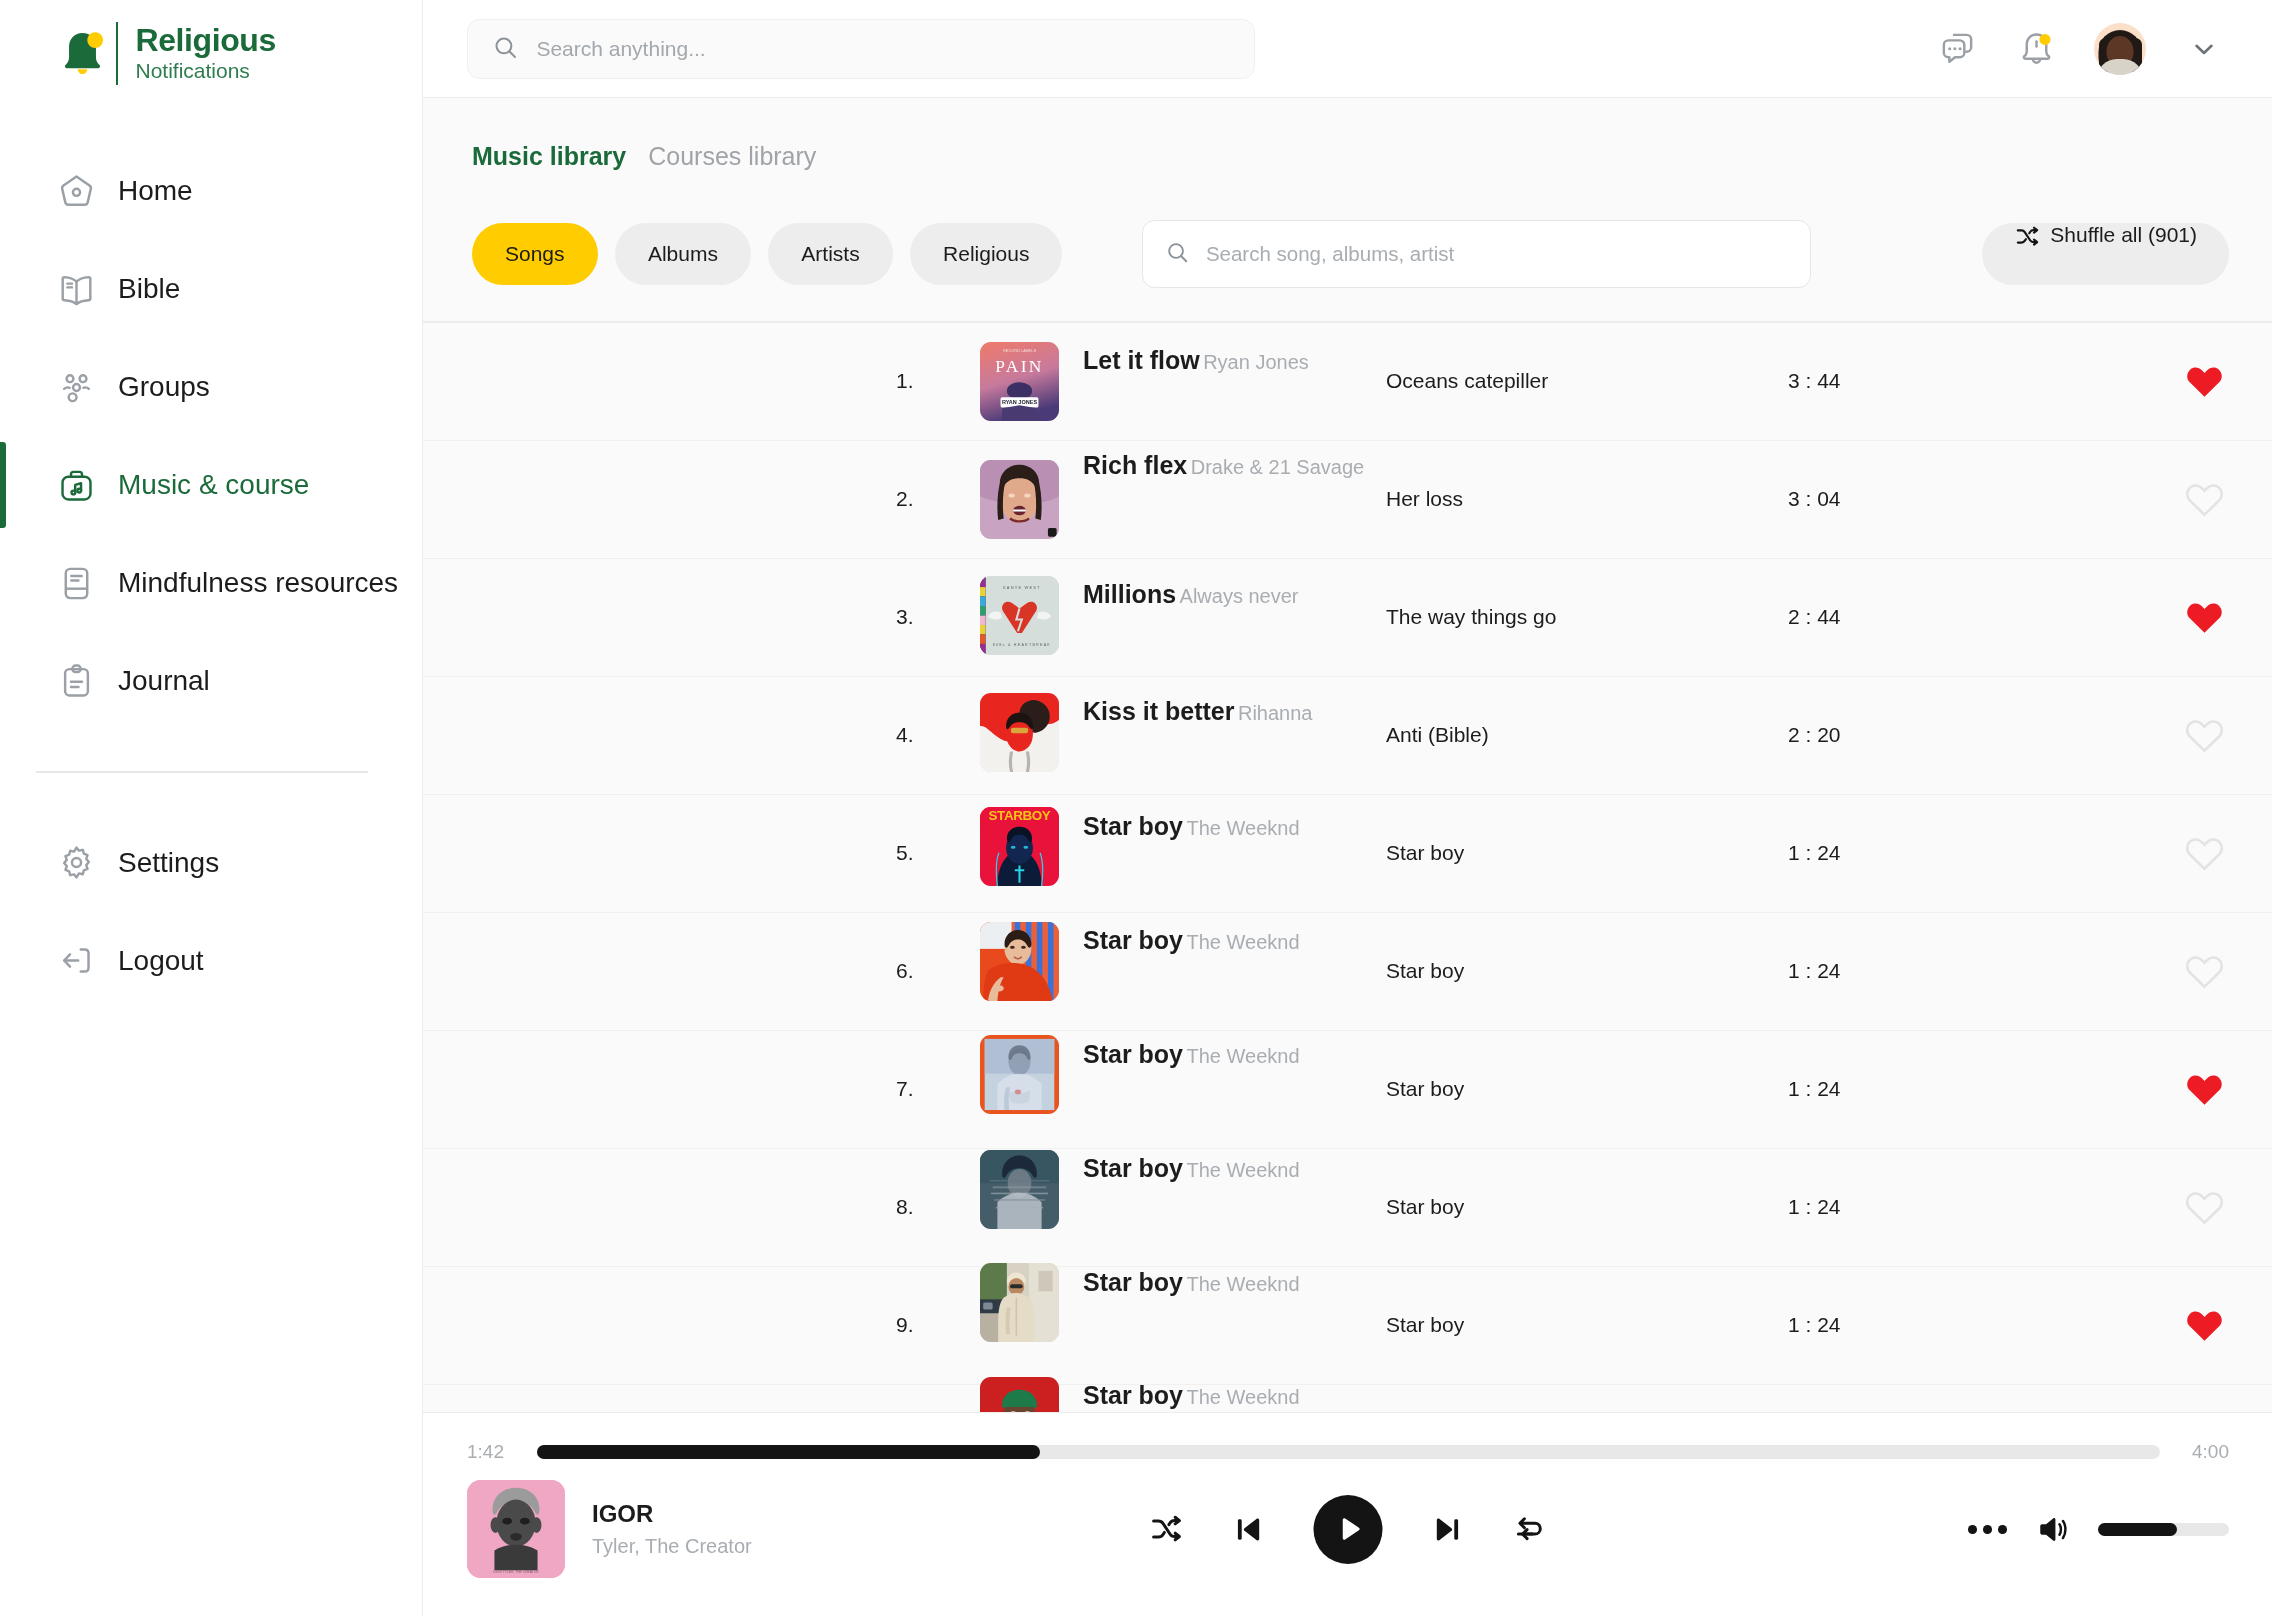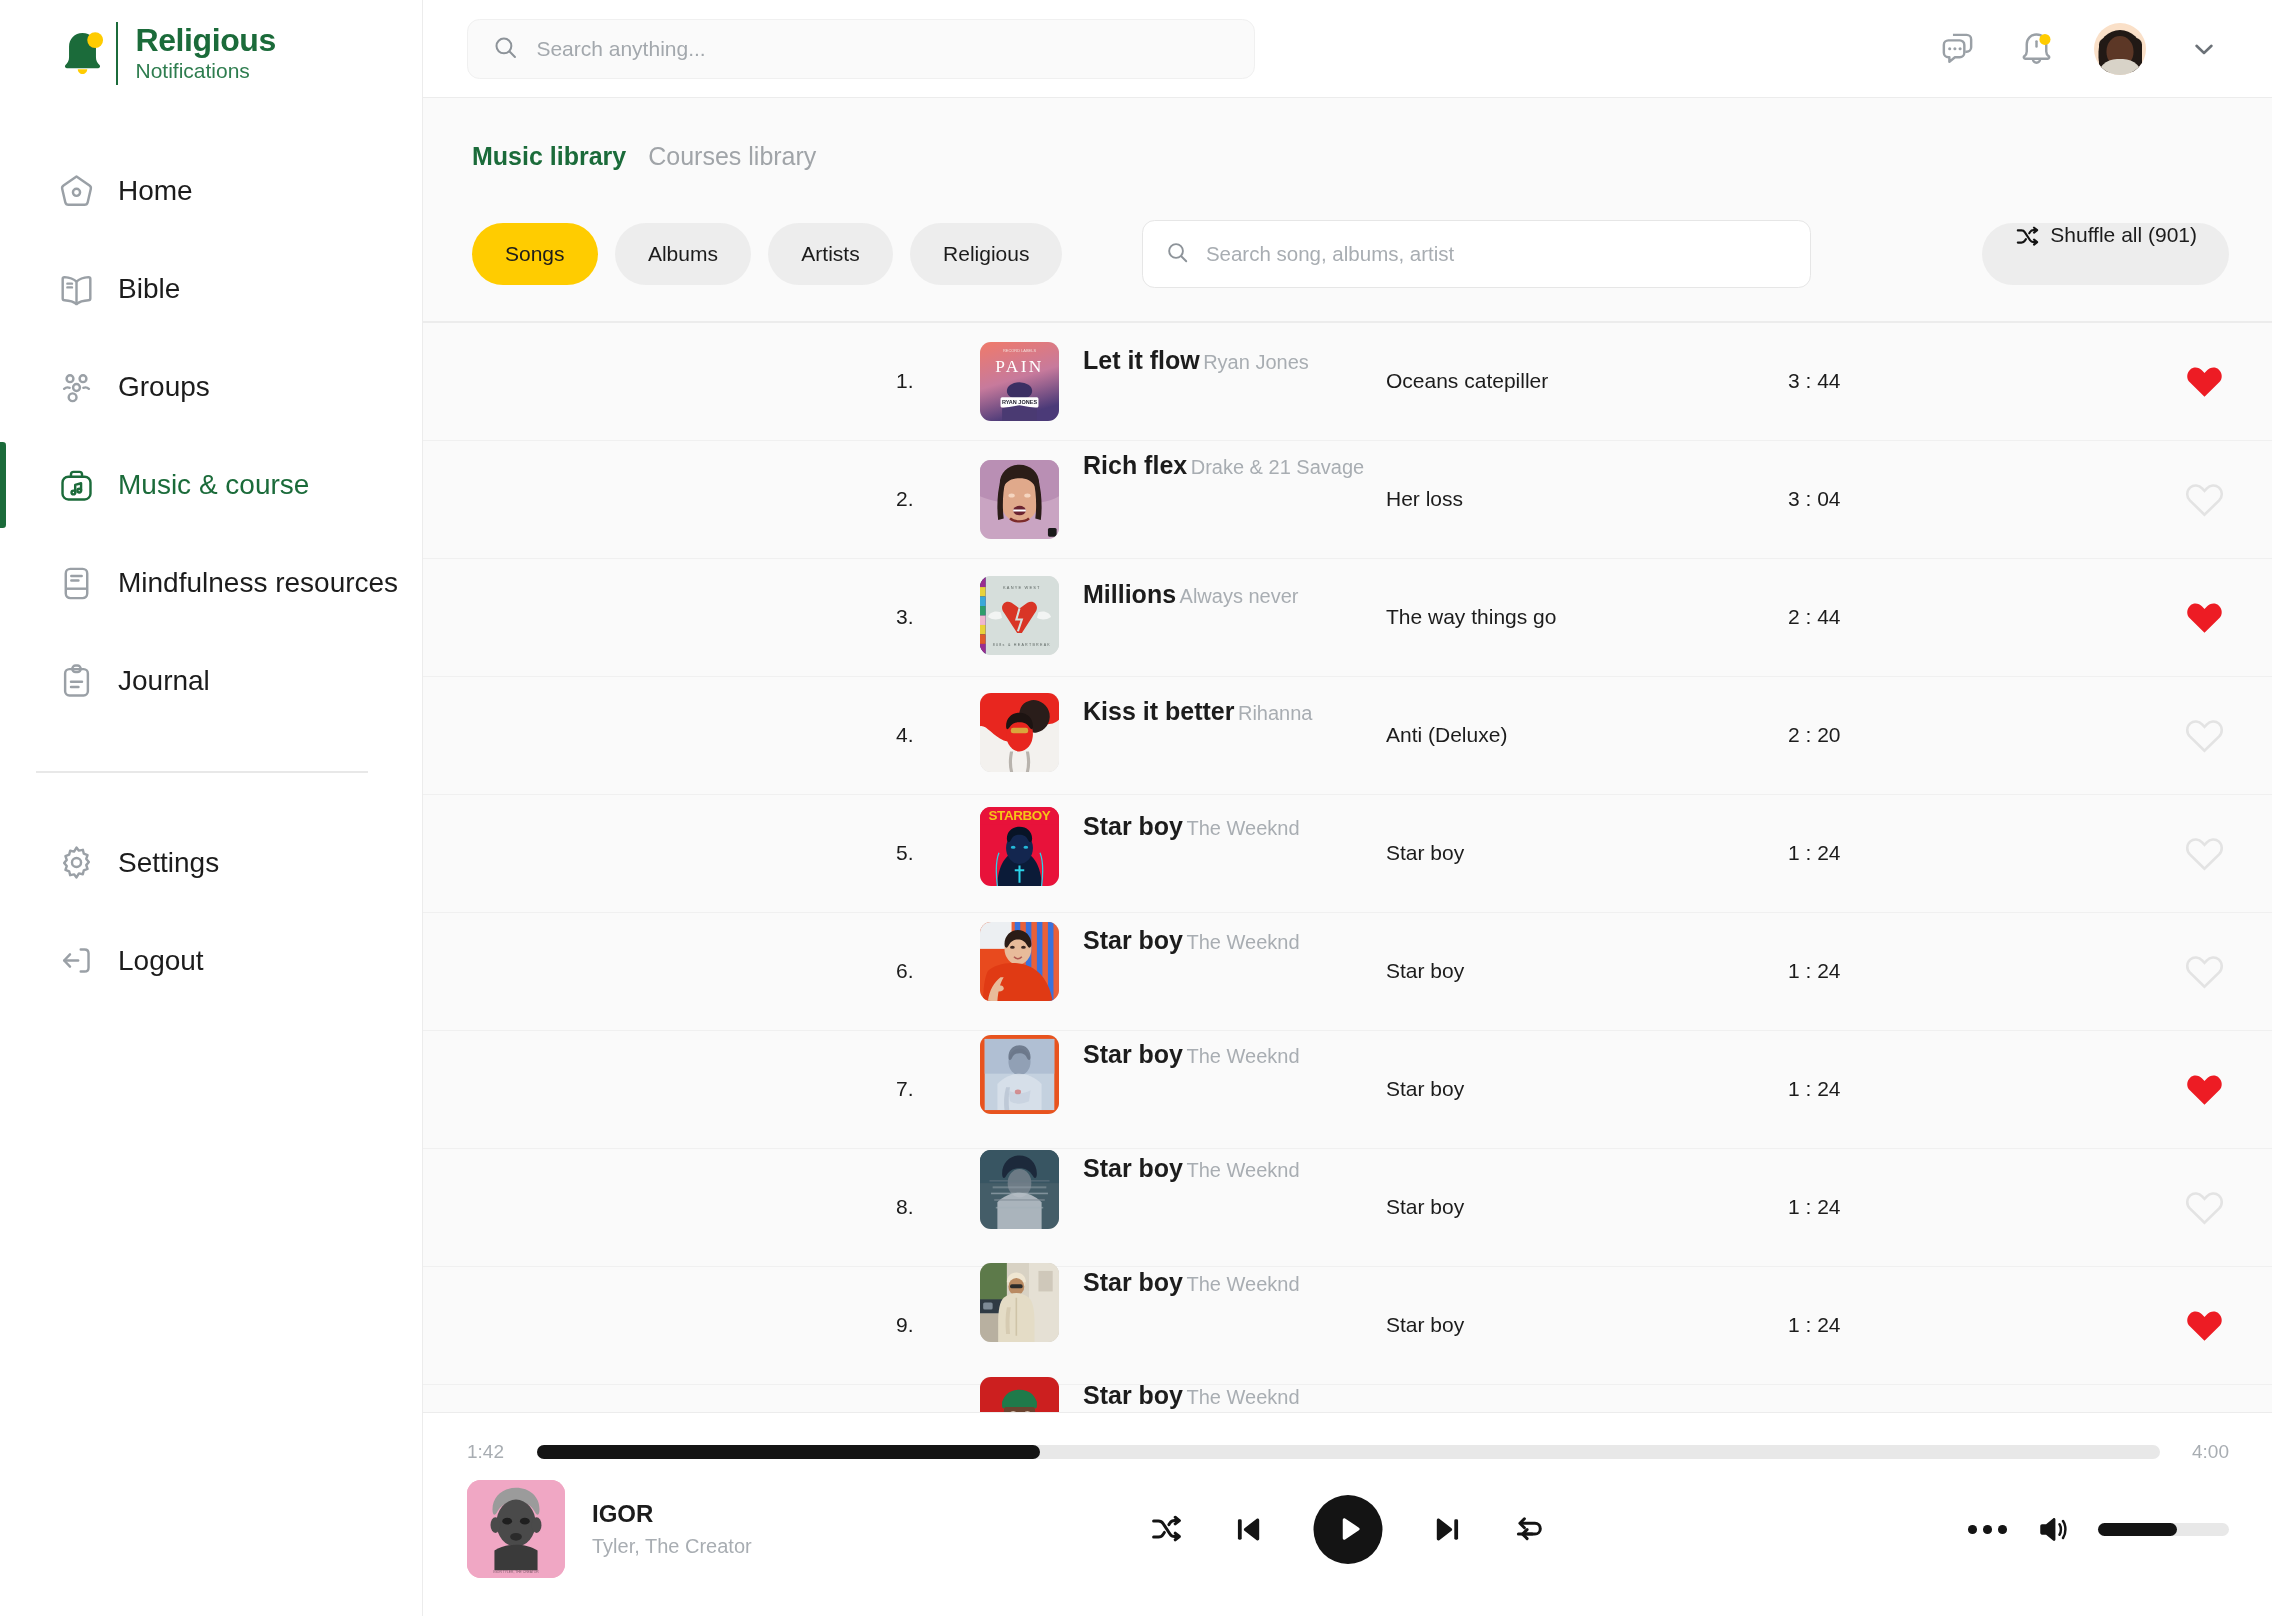--- a/index.html
+++ b/index.html
@@ -486,21 +486,21 @@
               <rect x="39" y="44" width="22" height="7" rx="3" fill="#d9a73c"></rect>
               <path d="M30 66c-6 10-10 22-10 34h60c0-12-4-24-10-34-6 8-12 12-20 12s-14-4-20-12z" fill="#f3f1ee"></path>
               <path d="M38 74c-2 10-2 18 0 26h4c-2-8-2-16 0-26z" fill="#b8b3ad"></path>
               <path d="M58 74c2 10 2 18 0 26h4c2-8 2-16 0-26z" fill="#b8b3ad"></path>
             </svg>
           </span>
           <span class="meta" style="top:19px">
             <span class="title">Kiss it better</span>
             <span class="artist">Rihanna</span>
           </span>
-          <span class="album">Anti (Deluxe)</span>
+          <span class="album">Anti (Bible)</span>
           <span class="dur">2 : 20</span>
           <span class="fav">
             <svg width="41" height="38" viewBox="0 0 24 22">
                 <path d="M12 20.2 3.4 11.8C1.3 9.7 1.4 6.2 3.7 4.2c2-1.8 5.1-1.4 6.9.6l1.4 1.5 1.4-1.5c1.8-2 4.9-2.4 6.9-.6 2.3 2 2.4 5.5.3 7.6z" fill="none" stroke="#e3e3e3" stroke-width="1.5"></path>
               </svg>
           </span>
 
         </div>
 
         <div class="song-row">

